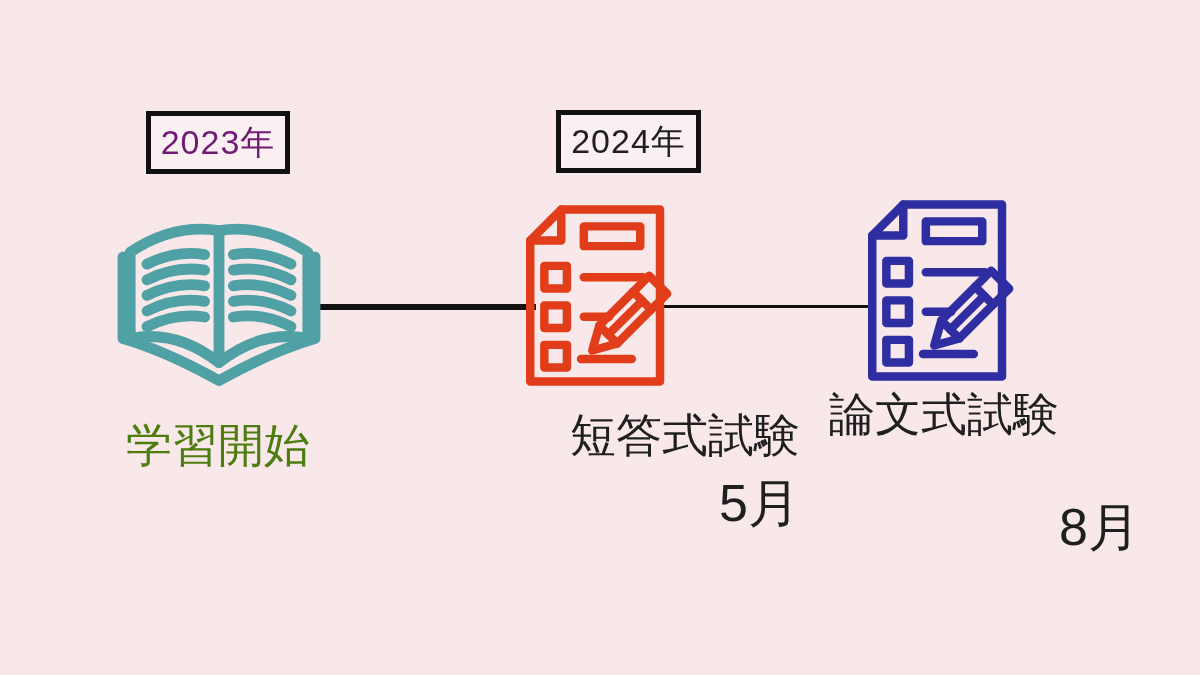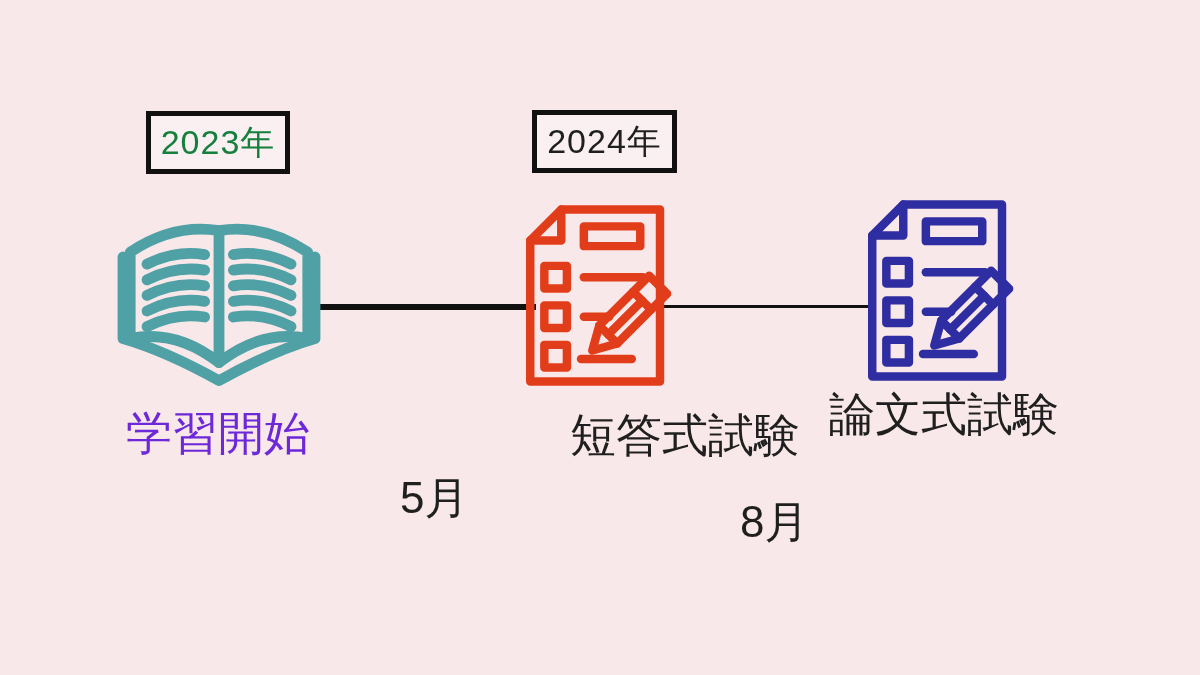--- a/index.html
+++ b/index.html
@@ -48,37 +48,37 @@
     color: #1f1f1f;
     white-space: nowrap;
   }
   .milestone-label.l1 { left: 18px;  top: 403px; }
   .milestone-label.l2 { left: 400px; top: 405px; }
   .milestone-label.l3 { left: 744px; top: 384px; }
 
   .month-label {
     position: absolute;
     width: 400px;
-    text-align: left;
-    font-size: 44px;
+    text-align: right;
+    font-size: 52px;
     color: #1f1f1f;
     white-space: nowrap;
   }
   .month-label.m2 { left: 400px; top: 469px; }
   .month-label.m3 { left: 740px; top: 469px; }
 </style>
 </head>
 <body>
 
 <div class="canvas" style="background-color: rgb(249, 232, 233);">
 
-  <div class="year-box y2023" style="border-color: rgb(17, 17, 17); background-color: rgb(251, 240, 241); color: #15803d;">
+  <div class="year-box y2023" style="border-color: rgb(17, 17, 17); background-color: rgb(251, 240, 241); color: #701a75;">
     <span>2023年</span>
   </div>
-  <div class="year-box y2024" style="border-color: rgb(17, 17, 17); background-color: rgb(251, 240, 241); color: rgb(31, 31, 31);">
+  <div class="year-box y2024" style="border-color: rgb(17, 17, 17); background-color: rgb(251, 240, 241); color: rgb(31, 31, 31); margin-left: 24px;">
     <span>2024年</span>
   </div>
 
   <div class="connector c1" style="background-color: rgb(17, 17, 17);"></div>
   <div class="connector c2" style="background-color: rgb(17, 17, 17);"></div>
 
   <svg class="icon-svg book" viewBox="0 0 200 170">
     <g fill="none" stroke-width="9" stroke-linecap="round" stroke-linejoin="round" stroke="#4fa1a5">
 
       <path d="M 20 50 L 20 118 Q 55 128 100 153 Q 145 128 180 118 L 180 50"></path>
@@ -132,20 +132,20 @@
       <path d="M 48 82 L 66 82"></path>
       <path d="M 46 112 L 82 112"></path>
       <g transform="translate(54,106) rotate(45)">
         <path d="M 0 0 L -9 -16 L 9 -16 Z"></path>
         <path d="M -9 -16 L -9 -50 M 9 -16 L 9 -50 M 0 -16 L 0 -50"></path>
         <rect x="-9" y="-66" width="18" height="16"></rect>
       </g>
     </g>
   </svg>
 
-  <div class="milestone-label l1" style="color: #6d28d9;">学習開始</div>
+  <div class="milestone-label l1" style="color: #4d7c0f; margin-top: 12px;">学習開始</div>
   <div class="milestone-label l2" style="color: rgb(31, 31, 31); text-align: right;">短答式試験</div>
   <div class="milestone-label l3" style="color: rgb(31, 31, 31);">論文式試験</div>
 
   <div class="month-label m2" style="color: rgb(31, 31, 31);">5月</div>
   <div class="month-label m3" style="color: rgb(31, 31, 31); margin-top: 24px;">8月</div>
 
 </div>
 
 </body></html>

